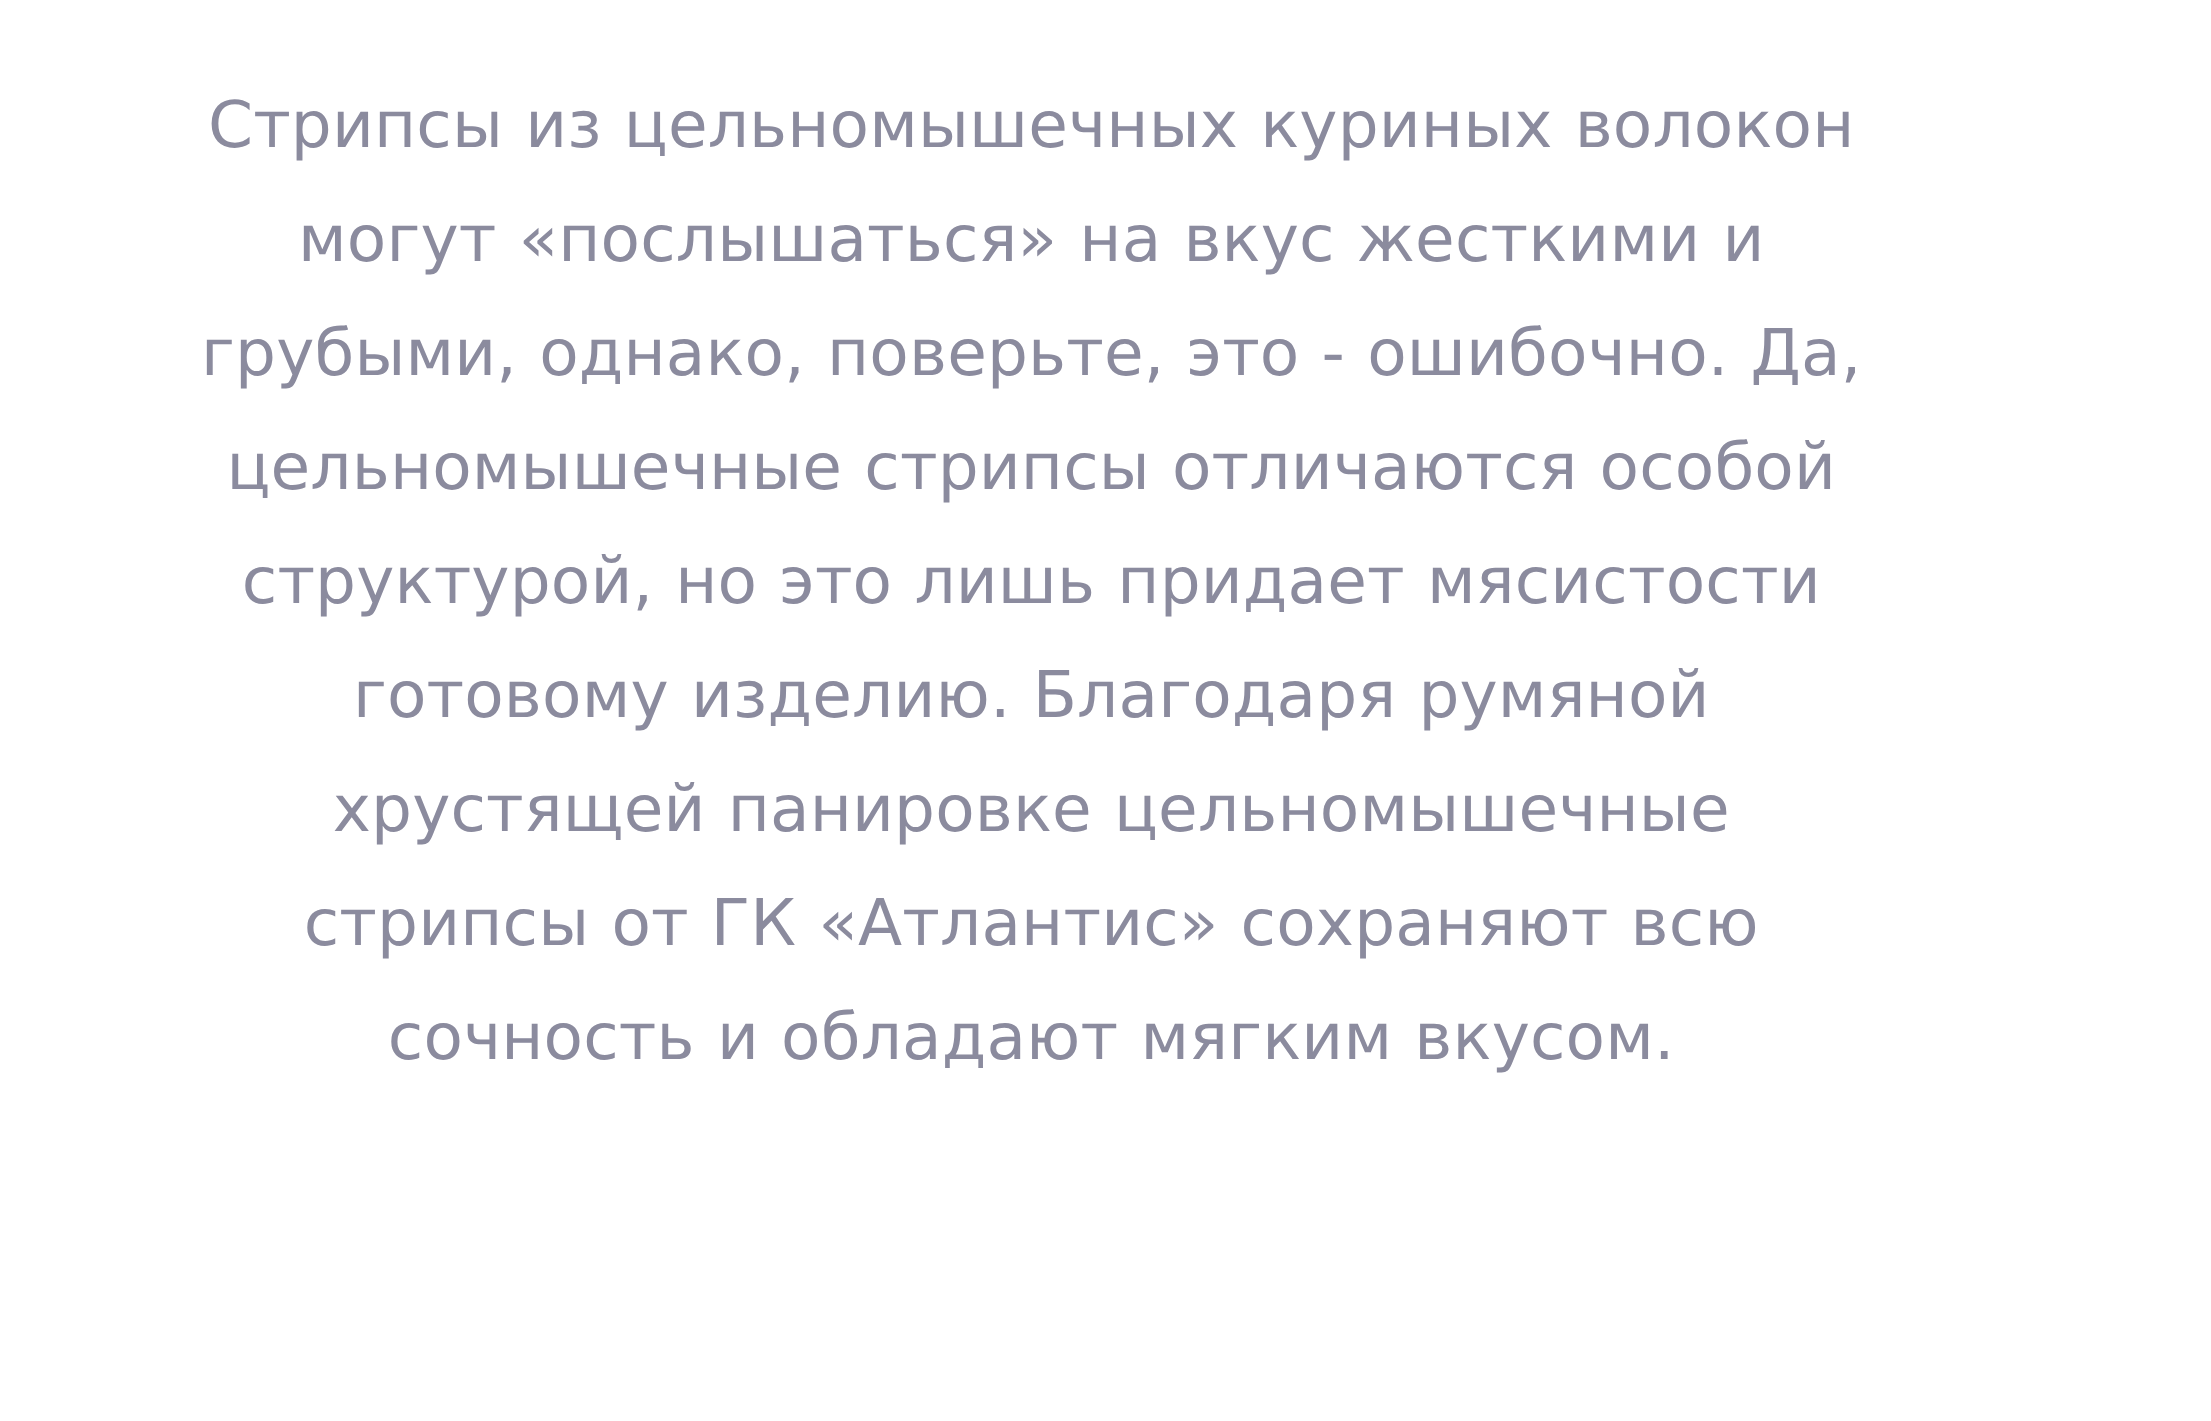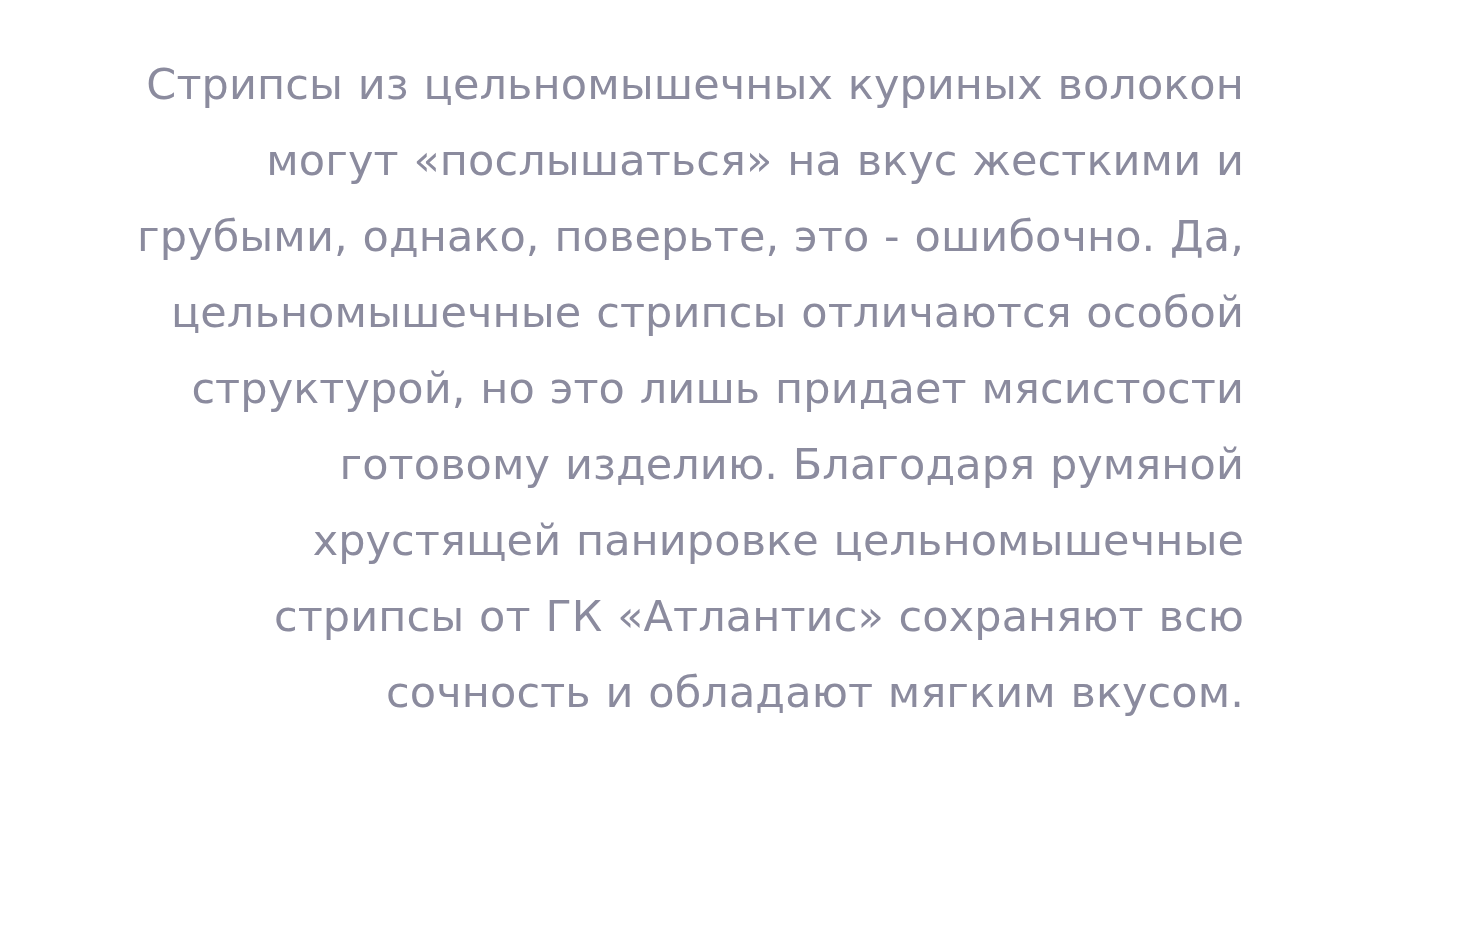--- a/index.html
+++ b/index.html
@@ -24,21 +24,21 @@
   .article-body {
     margin: 0;
   }
   .article-paragraph {
     margin: 0;
     color: #8b8b9e;
     font-size: 43px;
     line-height: 76px;
     font-weight: 400;
     letter-spacing: 0.1px;
-    text-align: right;
+    text-align: center;
     word-spacing: 1px;
   }
 </style>
 </head>
 <body>
 
 <div class="page">
   <div class="article-body">
     <p class="article-paragraph">Стрипсы из цельномышечных куриных волокон могут «послышаться» на вкус жесткими и грубыми, однако, поверьте, это - ошибочно. Да, цельномышечные стрипсы отличаются особой структурой, но это лишь придает мясистости готовому изделию. Благодаря румяной хрустящей панировке цельномышечные стрипсы от ГК «Атлантис» сохраняют всю сочность и обладают мягким вкусом.</p>
   </div>

